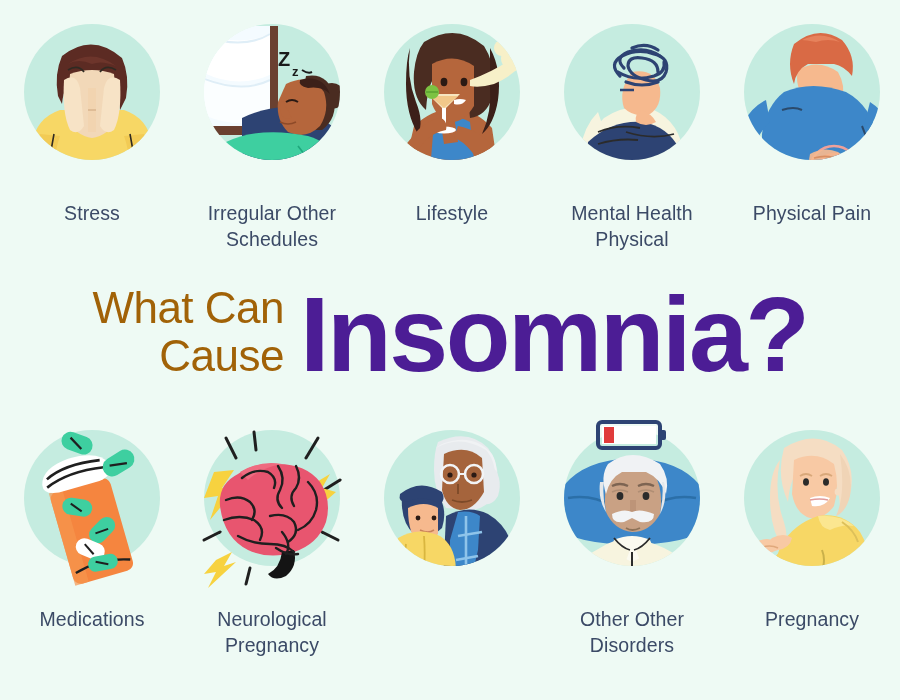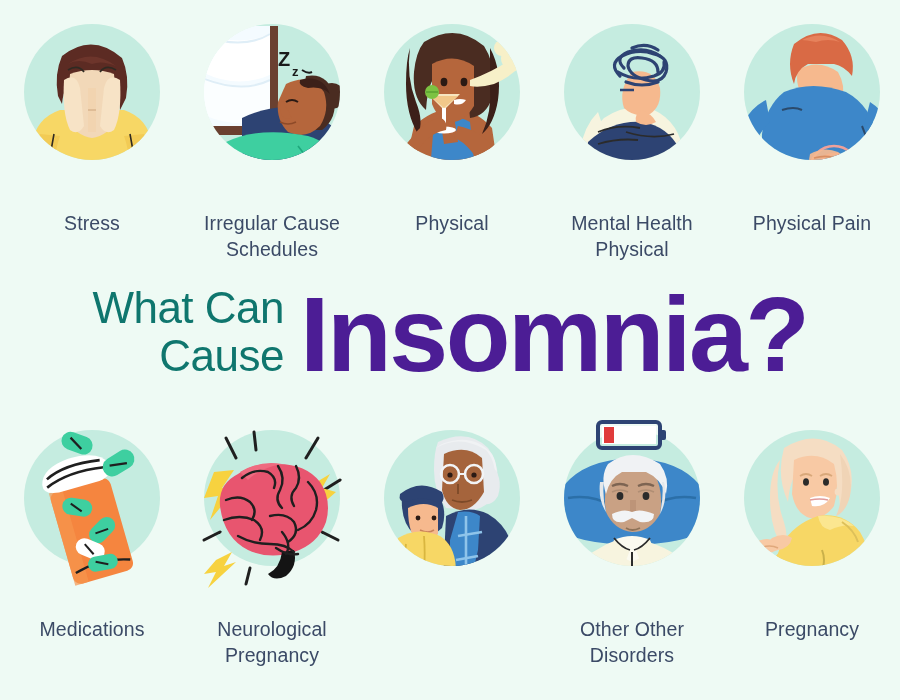--- a/index.html
+++ b/index.html
@@ -57,42 +57,42 @@
     background: #c5ece0;
   }
   .art {
     position: absolute;
     left: 0;
     top: 0;
     width: 180px;
     height: 182px;
   }
   .label {
-    margin-top: 14px;
+    margin-top: 4px;
     text-align: center;
     color: #3b4a66;
     font-size: 19.5px;
     line-height: 26px;
     letter-spacing: 0.1px;
     width: 186px;
   }
 
   
   .title-block {
     position: absolute;
     left: 0;
     top: 272px;
     width: 900px;
     height: 124px;
     display: flex;
     align-items: center;
     justify-content: center;
   }
   .title-small {
-    color: #0f766e;
+    color: #a16207;
     font-size: 44px;
     line-height: 48px;
     text-align: right;
     font-weight: 400;
     letter-spacing: -0.5px;
     padding-right: 16px;
     padding-bottom: 4px;
   }
   .title-big {
     color: #4c1d95;
@@ -169,21 +169,21 @@
             <path d="M118 66 Q140 60 148 80 Q140 72 126 74 Q116 72 118 66 Z" fill="#3c2019"></path>
             <path d="M104 88 Q110 84 116 88" stroke="#2b1a14" stroke-width="2" fill="none"></path>
             <path d="M98 108 Q106 112 114 108" stroke="#8e4a28" stroke-width="1.6" fill="none"></path>
             <path d="M44 128 Q78 112 126 122 Q152 130 160 152 L160 182 L30 182 L30 146 Z" fill="#3ecfa0"></path>
             <path d="M36 140 Q34 162 44 178" stroke="#1fa87c" stroke-width="1.8" fill="none"></path>
             <path d="M116 132 Q128 146 134 166" stroke="#1fa87c" stroke-width="1.8" fill="none"></path>
             <path d="M146 120 Q158 128 160 144 L150 146 Q146 132 140 126 Z" fill="#f7d765"></path>
           </g>
         </svg>
       </div>
-      <div class="label">Irregular Cause Schedules</div>
+      <div class="label">Irregular Other Schedules</div>
     </div>
 
     <div class="cause">
       <div class="art-wrap">
         <div class="circle"></div>
         <svg class="art" viewBox="0 0 180 182">
           <defs>
               <clipPath id="clipL">
                 <circle cx="90" cy="78" r="68"></circle>
               </clipPath>
@@ -209,21 +209,21 @@
             <circle cx="70" cy="78" r="7" fill="#7cc242"></circle>
             <path d="M64 78 L76 78" stroke="#5aa032" stroke-width="1.6"></path>
             <path d="M56 116 Q66 106 78 104 Q86 106 84 116 Q72 118 62 128 Q52 142 46 158 Q40 172 50 182 L30 182 Q26 160 36 140 Z" fill="#b5663c"></path>
             <path d="M44 152 Q36 146 28 150 L20 154 L24 160 L34 158 Q40 158 44 156 Z" fill="#ffffff"></path>
             <circle cx="20" cy="154" r="3.6" fill="#e06a3a"></circle>
             <path d="M14 146 Q10 138 16 132 Q18 140 14 146 Z" fill="#f7d765"></path>
             <path d="M96 112 Q118 116 132 134 Q142 152 140 182 L118 182 Q122 154 110 138 Q100 126 92 124 Z" fill="#b5663c"></path>
           </g>
         </svg>
       </div>
-      <div class="label">Physical</div>
+      <div class="label">Lifestyle</div>
     </div>
 
     <div class="cause">
       <div class="art-wrap">
         <div class="circle"></div>
         <svg class="art" viewBox="0 0 180 182">
           <defs>
               <clipPath id="clipM">
                 <circle cx="90" cy="78" r="68"></circle>
               </clipPath>

